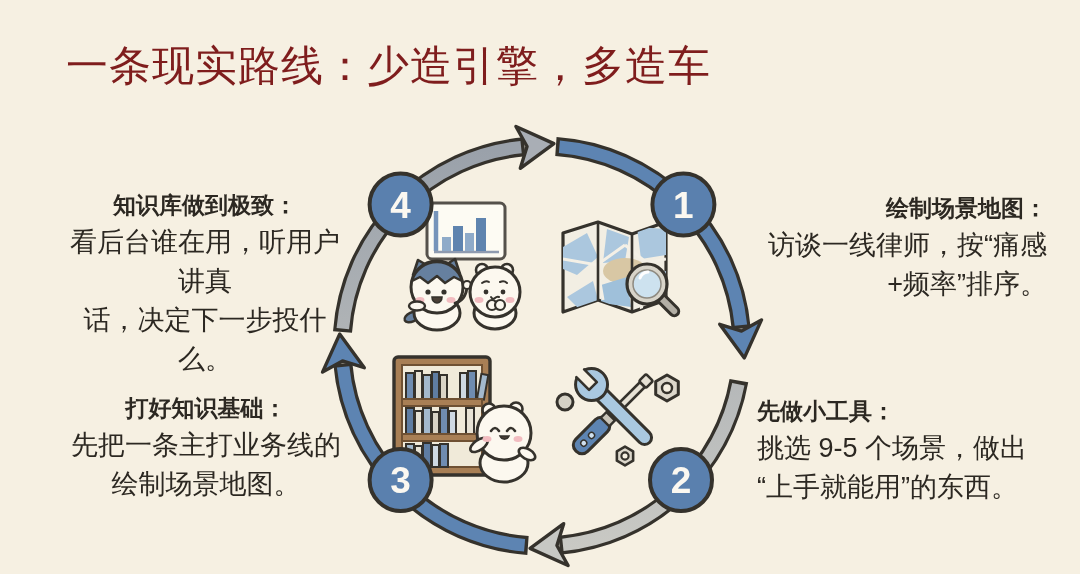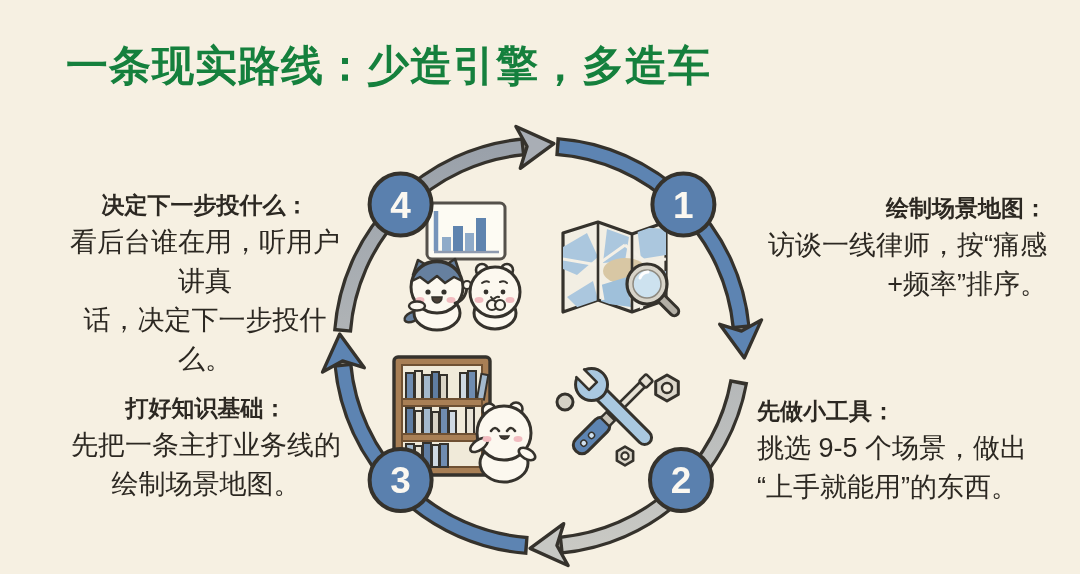--- a/index.html
+++ b/index.html
@@ -3,21 +3,21 @@
 <meta charset="utf-8">
 <style>
   html,body { margin:0; padding:0; }
   .stage {
     position:relative; width:1080px; height:574px;
     background:#f6f0e2; overflow:hidden;
     font-family:"Liberation Sans","DejaVu Sans",sans-serif;
   }
   .title {
     position:absolute; left:66px; top:38px; margin:0;
-    font-size:42px; font-weight:700; color:#15803d; letter-spacing:1px;text-align:center;
+    font-size:42px; font-weight:400; color:#7f1d1d; letter-spacing:1px;text-align:center;
   }
   .cycle-svg { position:absolute; left:0; top:0; width:1080px; height:574px; }
   .step { position:absolute; color:#2c2822; }
   .step-heading { font-size:23px; font-weight:800; line-height:35px; }
   .step-body { font-size:27px; line-height:39px; white-space:pre-line; }
   .s1 { left:757px; top:191px; width:290px; text-align:right; }
   .s2 { left:757px; top:394px; width:290px; text-align:left; }
   .s3 { left:64px;  top:391px; width:284px; text-align:center; }
   .s4 { left:58px;  top:188px; width:294px; text-align:center; }
 </style>
@@ -224,18 +224,18 @@
     <div class="step-heading">先做小工具：</div>
     <div class="step-body">挑选 9-5 个场景，做出
 “上手就能用”的东西。</div>
   </div>
   <div class="step s3">
     <div class="step-heading">打好知识基础：</div>
     <div class="step-body">先把一条主打业务线的
 绘制场景地图。</div>
   </div>
   <div class="step s4">
-    <div class="step-heading">决定下一步投什么：</div>
+    <div class="step-heading">知识库做到极致：</div>
     <div class="step-body">看后台谁在用，听用户讲真
 话，决定下一步投什么。</div>
   </div>
 
 </div>
 
 </body></html>

